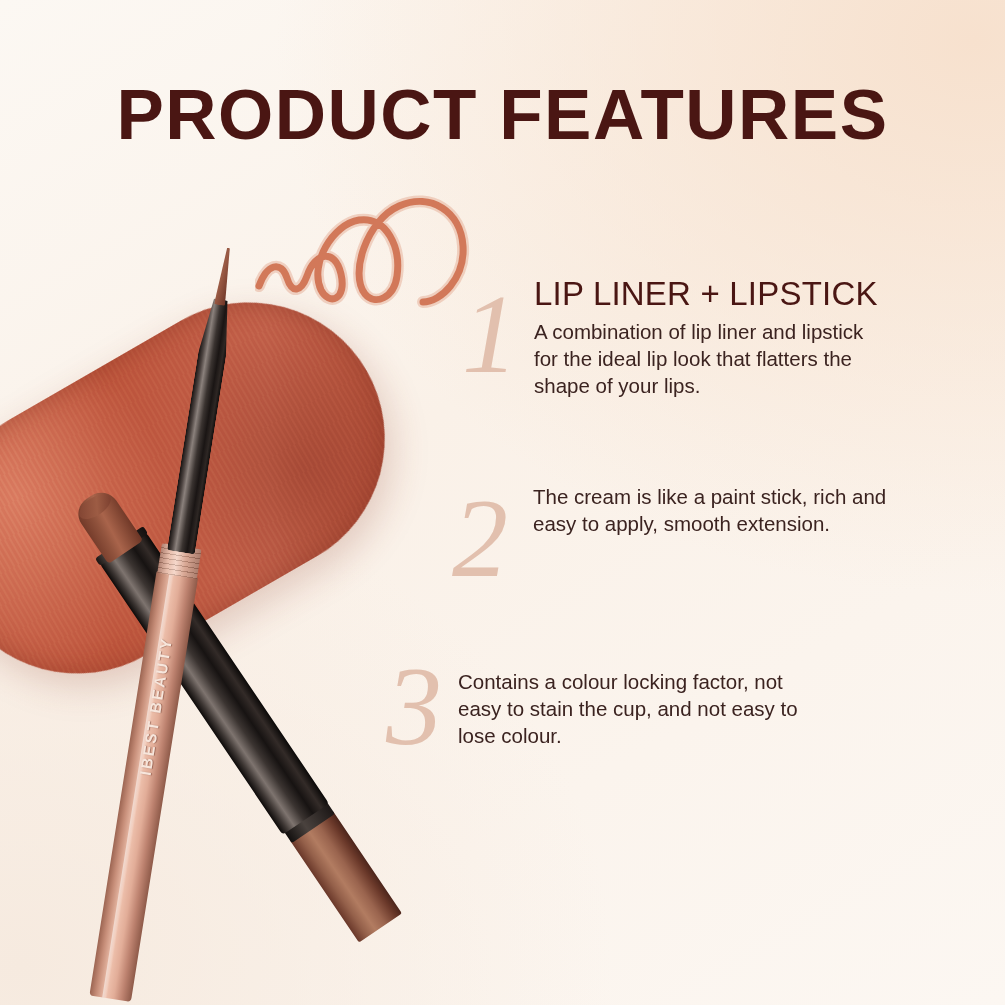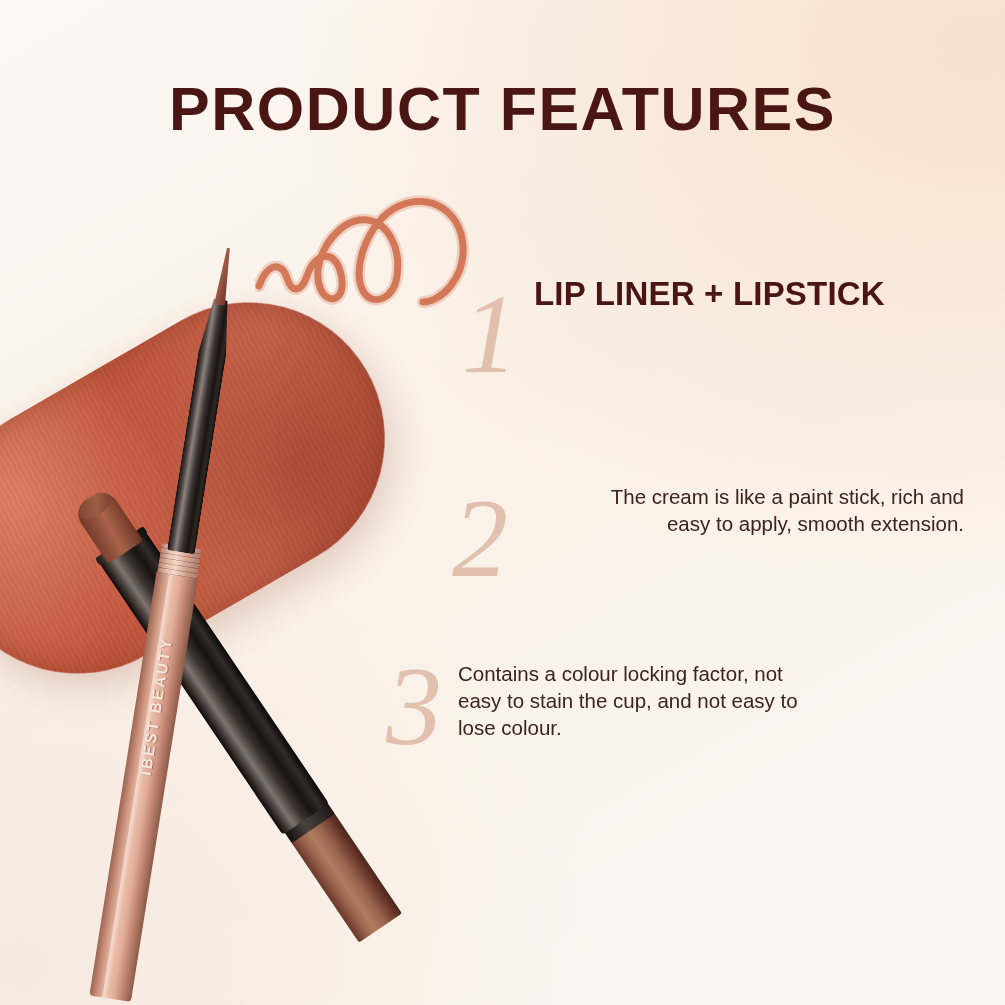--- a/index.html
+++ b/index.html
@@ -12,21 +12,21 @@
     position:relative;width:1005px;height:1005px;overflow:hidden;
     background:
       radial-gradient(120% 95% at 97% 4%, #F7E1CE 0%, rgba(247,225,206,0) 58%),
       radial-gradient(95% 80% at 2% 96%, #F6EADF 0%, rgba(246,234,223,0) 62%),
       linear-gradient(150deg, #FCF8F3 0%, #FAF1E8 42%, #FCF7F2 100%);
   }
 
   
   .title{
     position:absolute;left:0;top:74px;width:1005px;text-align:center;
-    font-size:61px;font-weight:bold;letter-spacing:1.5px;
+    font-size:71px;font-weight:bold;letter-spacing:1.5px;
     color:#4A1613;
     font-family:"Liberation Sans", sans-serif;
   }
 
   
   .photo{position:absolute;left:0;top:0;width:520px;height:1005px;}
 
   
   .swatch{
     position:absolute;left:-72px;top:352px;width:470px;height:272px;
@@ -145,38 +145,38 @@
   .num{
     position:absolute;
     font-family:"Liberation Serif", serif;
     font-style:italic;
     color:#E2C0AE;
     line-height:1;
     font-size:112px;
     user-select:none;
   }
   .f-head{
-    font-size:33px;font-weight:bold;color:#4A1613;
+    font-size:33px;font-weight:normal;color:#4A1613;
     letter-spacing:.2px;line-height:1.12;
     white-space:pre-line;
   }
   .f-body{
     font-size:20.5px;color:#3B2320;line-height:1.32;
     white-space:pre-line;margin-top:5px;
   }
 
   
   #feat1{left:534px;top:276px;width:420px;}
   #feat1 .num{left:-72px;top:2px;}
   #feat2{left:524px;top:478px;width:440px;}
   #feat2 .num{left:-72px;top:4px;}
-  #feat2 .f-body{text-align:right;}
+  #feat2 .f-body{margin-left:9px;}
   #feat3{left:458px;top:648px;width:420px;}
   #feat3 .num{left:-72px;top:2px;}
-  #feat3 .f-body{margin-top:12px;}
+  #feat3 .f-body{margin-top:20px;}
 </style>
 </head>
 <body>
 
 <div id="stage">
 
   <div class="title">PRODUCT FEATURES</div>
 
   <div class="photo">
 
@@ -214,20 +214,23 @@
       <div class="pA-tip"></div>
     </div>
 
   </div>
 
   <div class="features">
 
     <div class="feat" id="feat1">
       <div class="num">1</div>
       <div class="f-head">LIP LINER + LIPSTICK</div>
+      <div class="f-body">A combination of lip liner and lipstick
+for the ideal lip look that flatters the
+shape of your lips.</div>
     </div>
 
     <div class="feat" id="feat2">
       <div class="num">2</div>
       <div class="f-body">The cream is like a paint stick, rich and
 easy to apply, smooth extension.</div>
     </div>
 
     <div class="feat" id="feat3">
       <div class="num">3</div>

